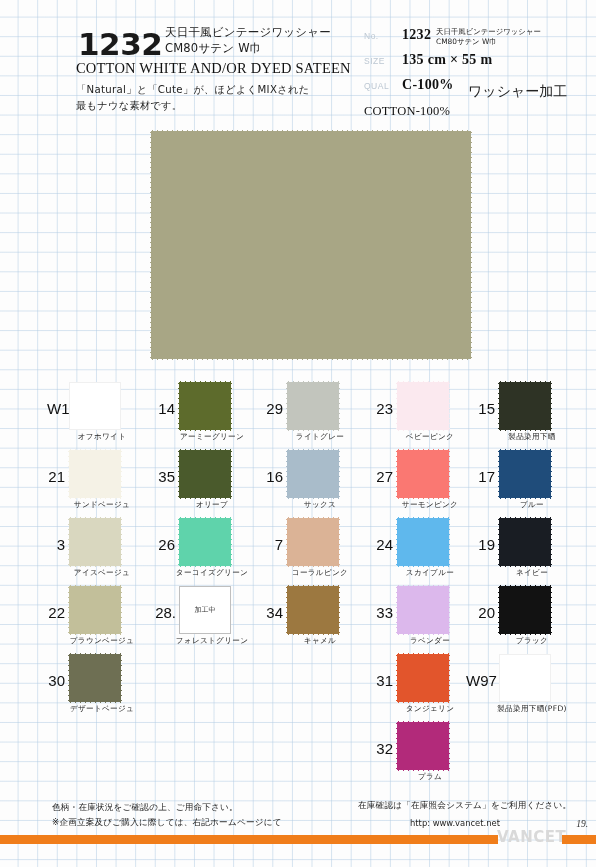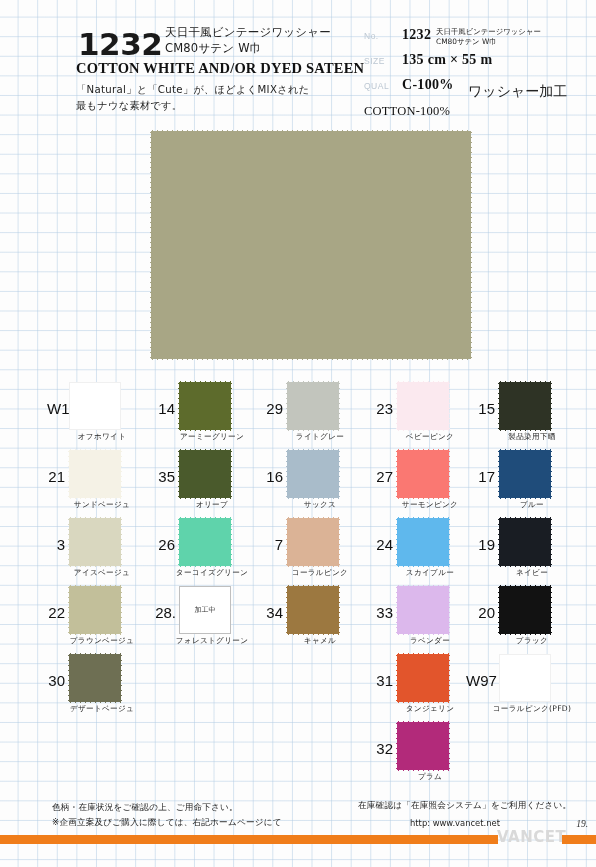--- a/index.html
+++ b/index.html
@@ -27,21 +27,21 @@
     font-family: "DejaVu Sans", sans-serif;
     font-weight: bold; font-size: 31px; letter-spacing: -0.5px; color: #1a1a1a;
   }
   .jp-title {
     position: absolute; left: 165px; top: 25px;
     font-family: "DejaVu Sans", sans-serif;
     font-size: 11.5px; line-height: 1.35; color: #1a1a1a; letter-spacing: .2px;
   }
   .en-title {
     position: absolute; left: 76px; top: 60px;
-    font-size: 14.5px; font-weight: bold; letter-spacing: .2px; color: #111;
+    font-size: 14.5px; font-weight: normal; letter-spacing: .2px; color: #111;
   }
   .desc {
     position: absolute; left: 76px; top: 82px;
     font-family: "DejaVu Sans", sans-serif;
     font-size: 10.2px; line-height: 1.55; color: #1c1c1c; letter-spacing: .3px;
   }
 
   
   .spec { position: absolute; left: 364px; top: 26px; width: 226px; }
   .spec-row { position: relative; height: 25px; }
@@ -422,21 +422,21 @@
             <span class="edge-r"></span>
           </div>
         </div>
         <div class="cname">ブラック</div>
       </div>
       <div class="cell" style="left: 478px; top: 286px; width: 100px; height: 64px;">
         <div class="num wide">W97</div>
         <div class="chip-wrap">
           <div class="chip plain" style="background-color: rgb(255, 255, 255);"></div>
         </div>
-        <div class="cname">コーラルピンク(PFD)</div>
+        <div class="cname">製品染用下晒(PFD)</div>
       </div>
     </div>
 
   <div class="footer">
     <div class="note-l">
       <div>色柄・在庫状況をご確認の上、ご用命下さい。</div>
       <div>※企画立案及びご購入に際しては、右記ホームページにて</div>
     </div>
     <div class="note-r">在庫確認は「在庫照会システム」をご利用ください。</div>
     <div class="url">http: www.vancet.net</div>

